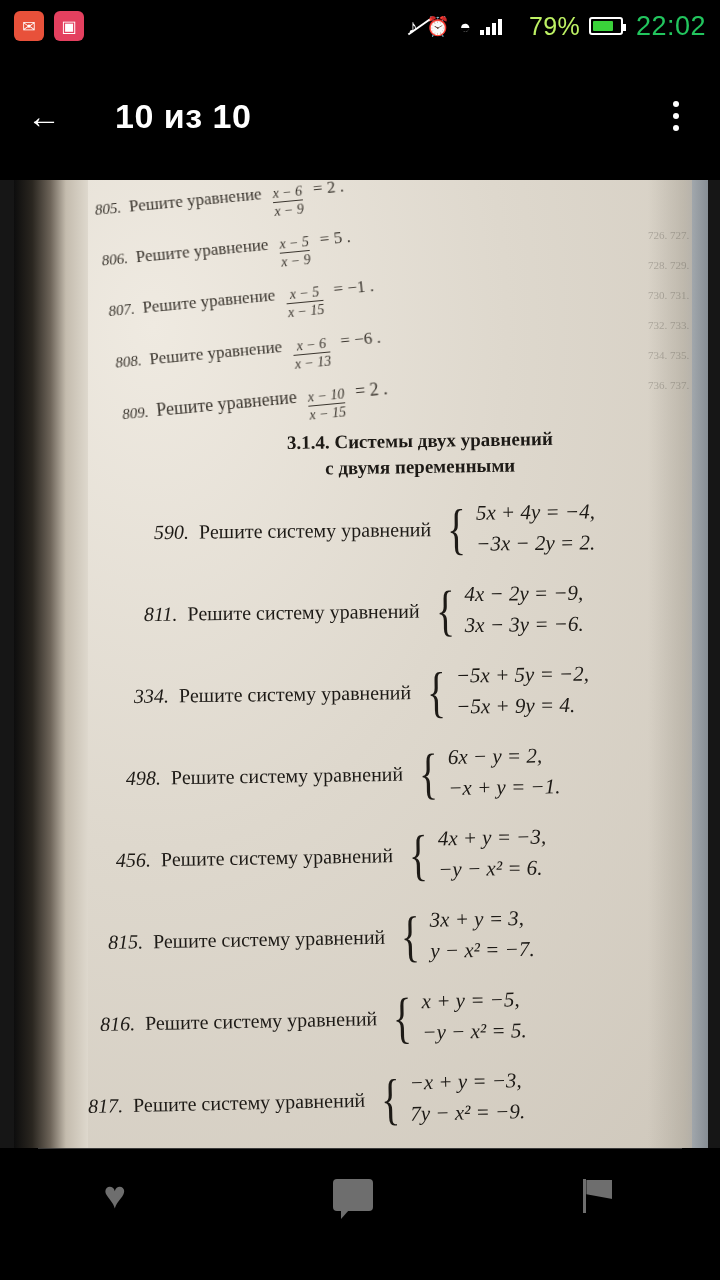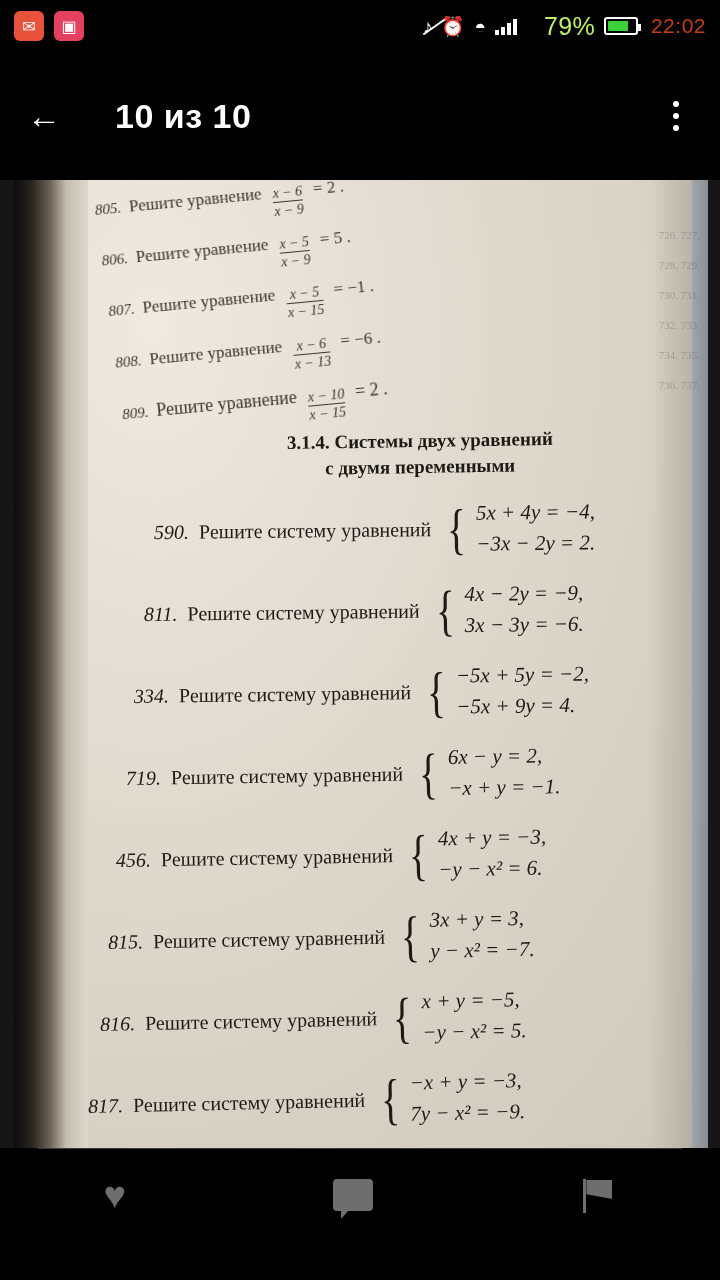--- a/index.html
+++ b/index.html
@@ -38,21 +38,21 @@
   .signal i:nth-child(3){height:12px;} .signal i:nth-child(4){height:16px;}
   .battpct { font-size: 25px; color:#bef264; letter-spacing: .3px; margin-left: 18px; }
   .batt {
     width: 34px; height: 18px; border: 2px solid #fff; border-radius: 3px;
     position: relative; display:flex; align-items:center; padding:2px;
   }
   .batt::after {
     content:""; position:absolute; right:-5px; top:5px; width:3px; height:7px; background:#fff;
   }
   .batt i { display:block; height:100%; width:78%; background:#3ad13a; border-radius:1px; }
-  .clock { font-size: 21px; color: #c2410c; margin-left: 4px; letter-spacing: .5px; }
+  .clock { font-size: 27px; color: #22c55e; margin-left: 4px; letter-spacing: .5px; }
 
   
   .appbar {
     position: absolute; top: 52px; left: 0; width: 720px; height: 128px;
     background: #000; display: flex; align-items: center; padding: 0 22px;
   }
   .back-arrow { width: 44px; height: 44px; color: #fff; font-size: 34px;
     display:flex; align-items:center; justify-content:center; }
   .appbar-title {
     color: #fff; font-size: 34px; font-weight: bold; margin-left: 49px;
@@ -89,21 +89,21 @@
   }
   .rightbleed {
     position:absolute; top:0; right:0; width: 16px; height:968px;
     background: linear-gradient(to right,#9aa3ac 0%, #7d868f 100%);
     opacity:.75;
   }
   
   .ghost {
     position:absolute; right: 8px; top: 40px; width: 52px; height: 880px;
     color: rgba(90,86,78,.35); font-size: 11px; line-height: 30px;
-    font-family: "Liberation Serif", serif; text-align: right; overflow:hidden;
+    font-family: "Liberation Serif", serif; overflow:hidden;
   }
 
   .content {
     position: absolute; left: 86px; top: 12px; width: 560px; height: 944px;
     color: #1d1a16; font-family: "Liberation Serif", serif;
   }
 
   
   .skew-block {
     position: absolute; top: 8px; left: -6px; width: 520px;
@@ -304,21 +304,21 @@
             <span class="sys-num">334.</span>
             <span class="sys-text">Решите систему уравнений</span>
             <span class="brace">{</span>
             <span class="eqs">
               <span>−5x + 5y = −2,</span>
               <span>−5x + 9y = 4.</span>
             </span>
           </div>
 
           <div class="sys-row" style="margin-left:26px; transform:rotate(-0.9deg);">
-            <span class="sys-num">719.</span>
+            <span class="sys-num">498.</span>
             <span class="sys-text">Решите систему уравнений</span>
             <span class="brace">{</span>
             <span class="eqs">
               <span>6x − y = 2,</span>
               <span>−x + y = −1.</span>
             </span>
           </div>
 
           <div class="sys-row" style="margin-left:16px; transform:rotate(-1deg);">
             <span class="sys-num">456.</span>

